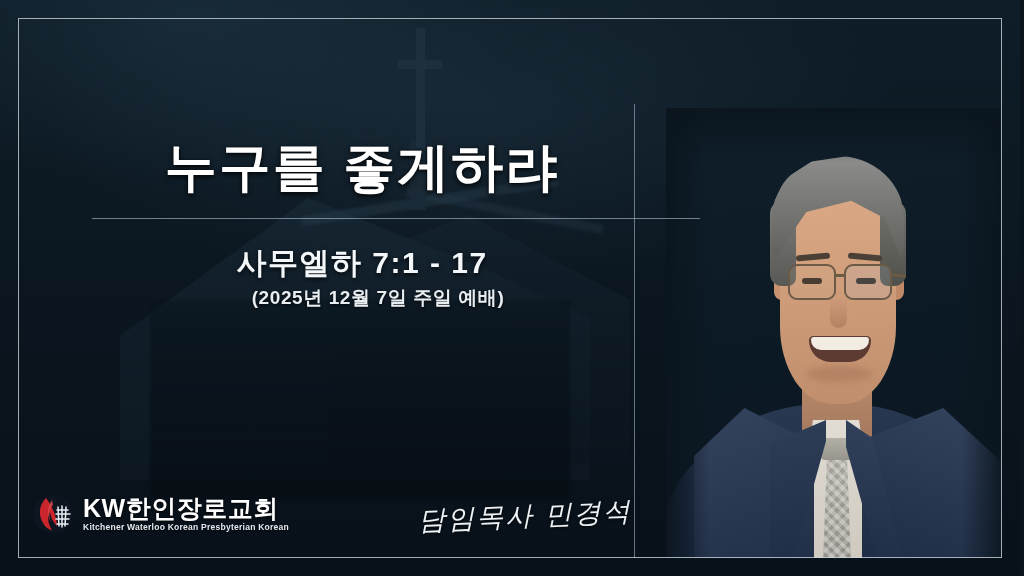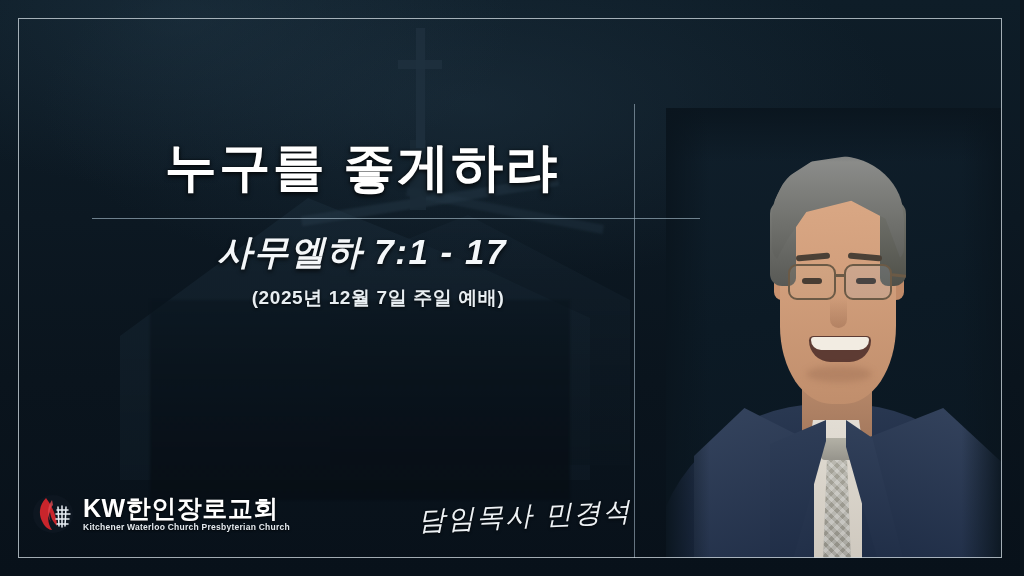--- a/index.html
+++ b/index.html
@@ -93,27 +93,26 @@
   
   .title {
     position:absolute; left:92px; top:139px; width:540px;
     text-align:center;
     color:#ffffff;
     font-size:52px; font-weight:700; letter-spacing:2px; line-height:1.1;
     text-shadow:0 2px 5px rgba(0,0,0,.85), 0 0 2px rgba(0,0,0,.6);
     white-space:nowrap;
   }
   .scripture {
-    position:absolute; left:92px; top:229px; width:540px;
+    position:absolute; left:92px; top:243px; width:540px;
     text-align:center;
     color:#f4f7f9;
-    font-size:35px; font-weight:700; letter-spacing:1.5px;
+    font-size:30px; font-weight:700; letter-spacing:1.5px;
     text-shadow:0 2px 4px rgba(0,0,0,.8);
     white-space:nowrap;
-    font-style:italic;
   }
   .service-date {
     position:absolute; left:108px; top:285px; width:540px;
     text-align:center;
     color:#e8eef2;
     font-size:19px; font-weight:700; letter-spacing:.6px;
     text-shadow:0 1px 3px rgba(0,0,0,.8);
     white-space:nowrap;
   }
 
@@ -358,18 +357,18 @@
           <line x1="26" y1="13" x2="27" y2="32"></line>
           <line x1="34" y1="13" x2="33" y2="32"></line>
           <line x1="25" y1="16" x2="36" y2="16"></line>
           <line x1="24" y1="25" x2="37" y2="25"></line>
           <line x1="25" y1="30" x2="36" y2="30"></line>
         </g>
       </svg>
     </div>
     <div class="logo-text-wrap">
       <div class="logo-title">KW한인장로교회</div>
-      <div class="logo-sub">Kitchener Waterloo Church Presbyterian Church</div>
+      <div class="logo-sub">Kitchener Waterloo Korean Presbyterian Korean</div>
     </div>
   </div>
 
   <div class="frame"></div>
 </div>
 
 </body></html>

